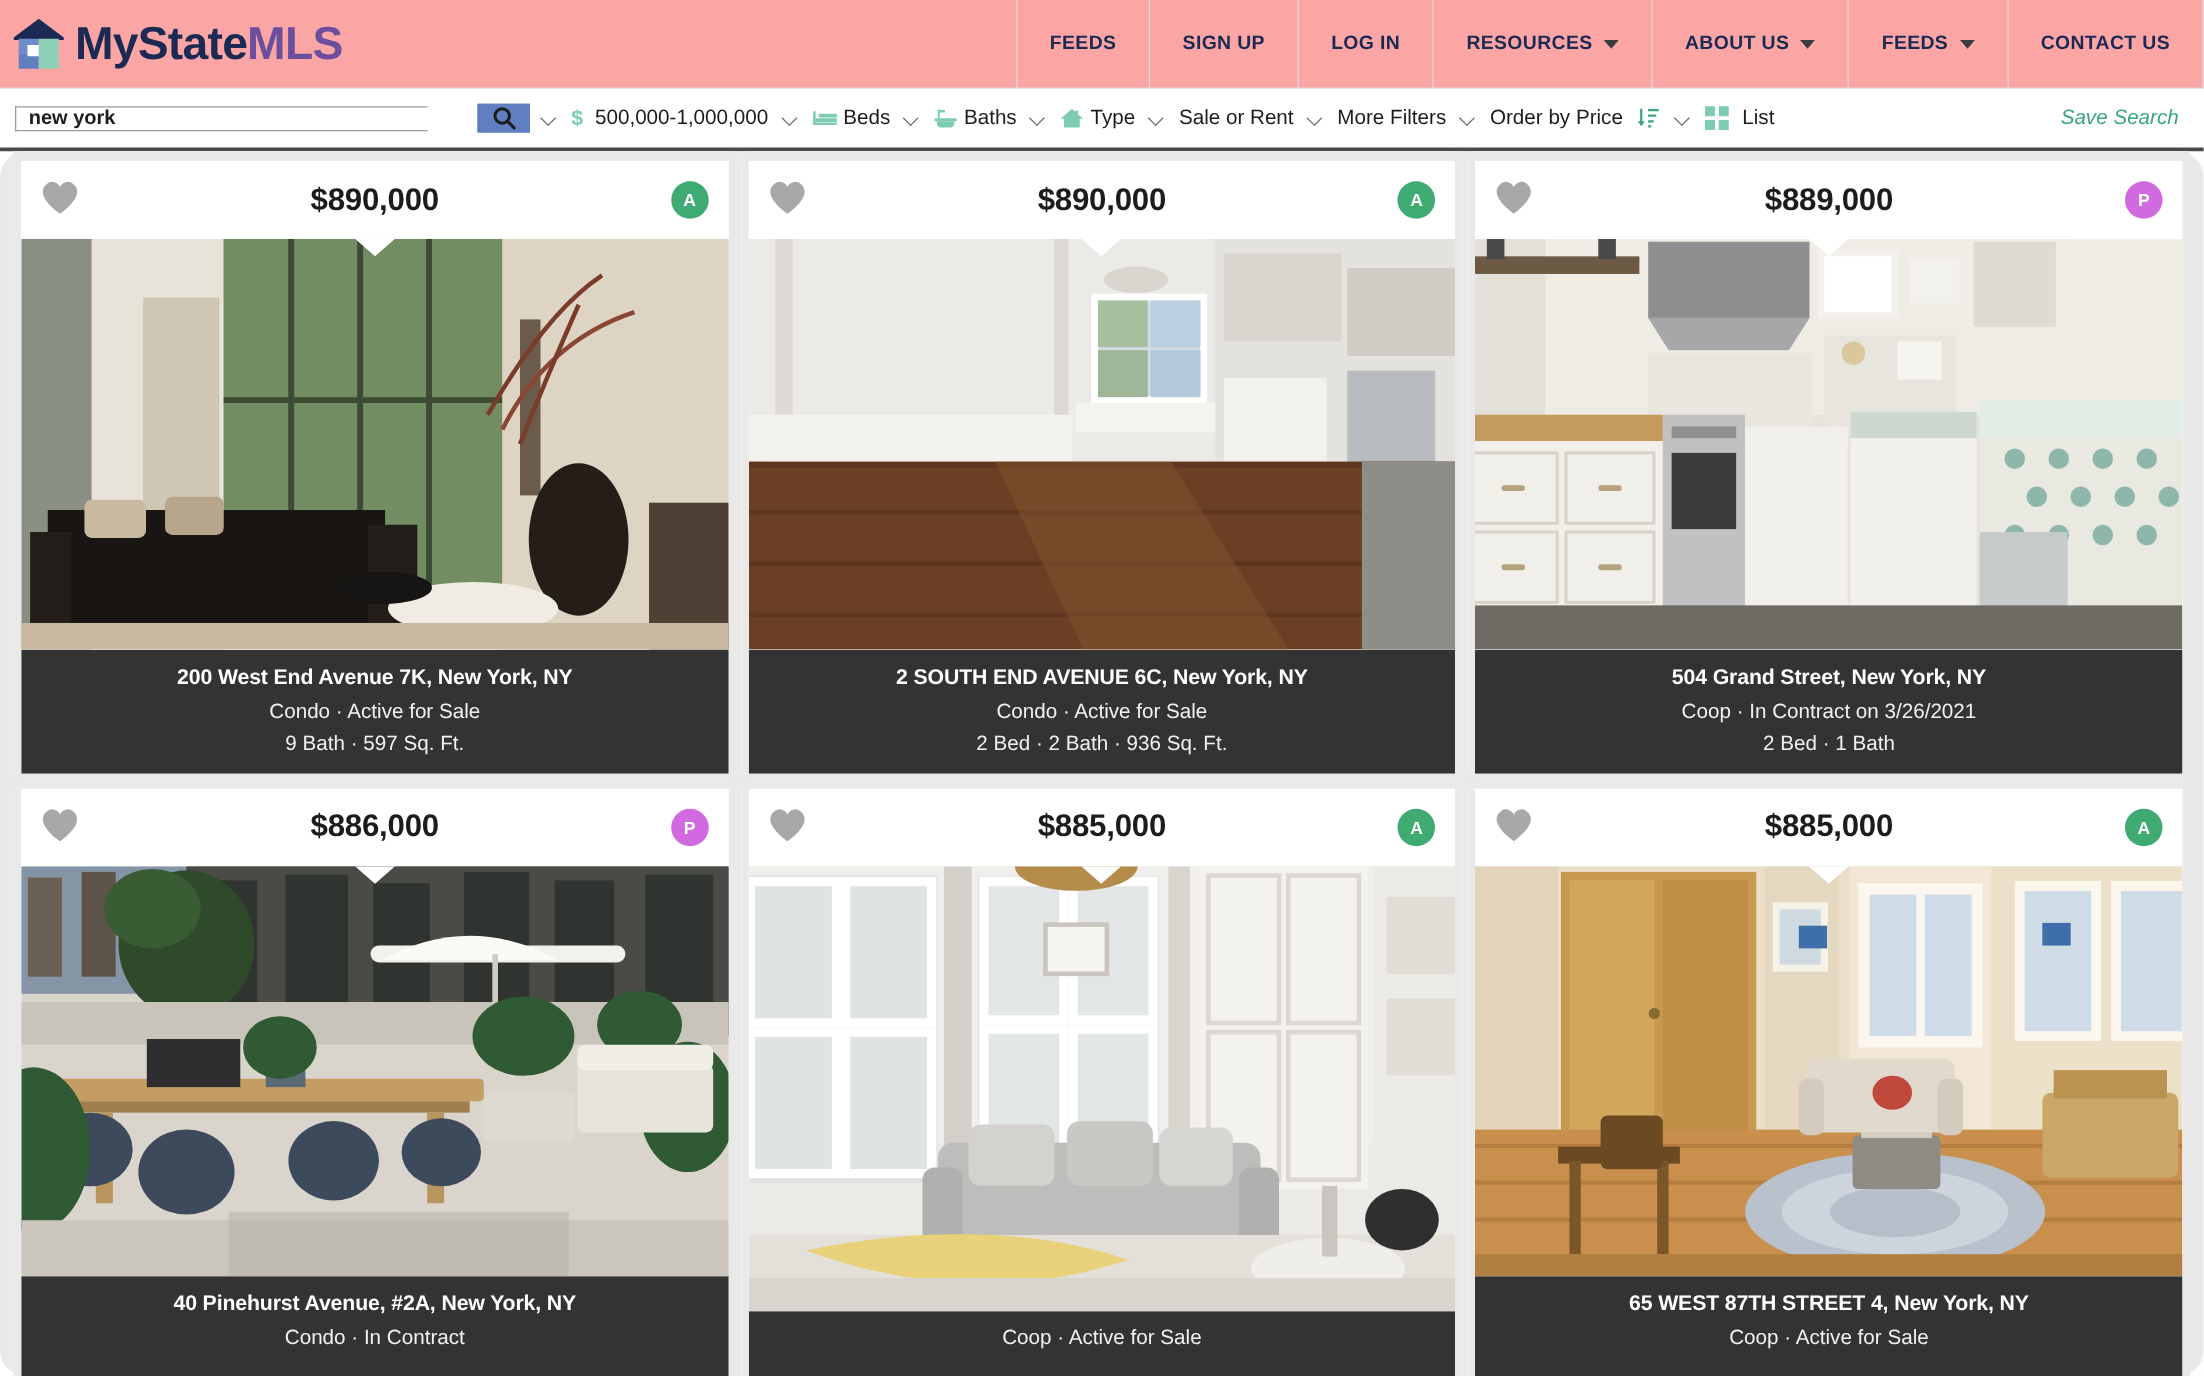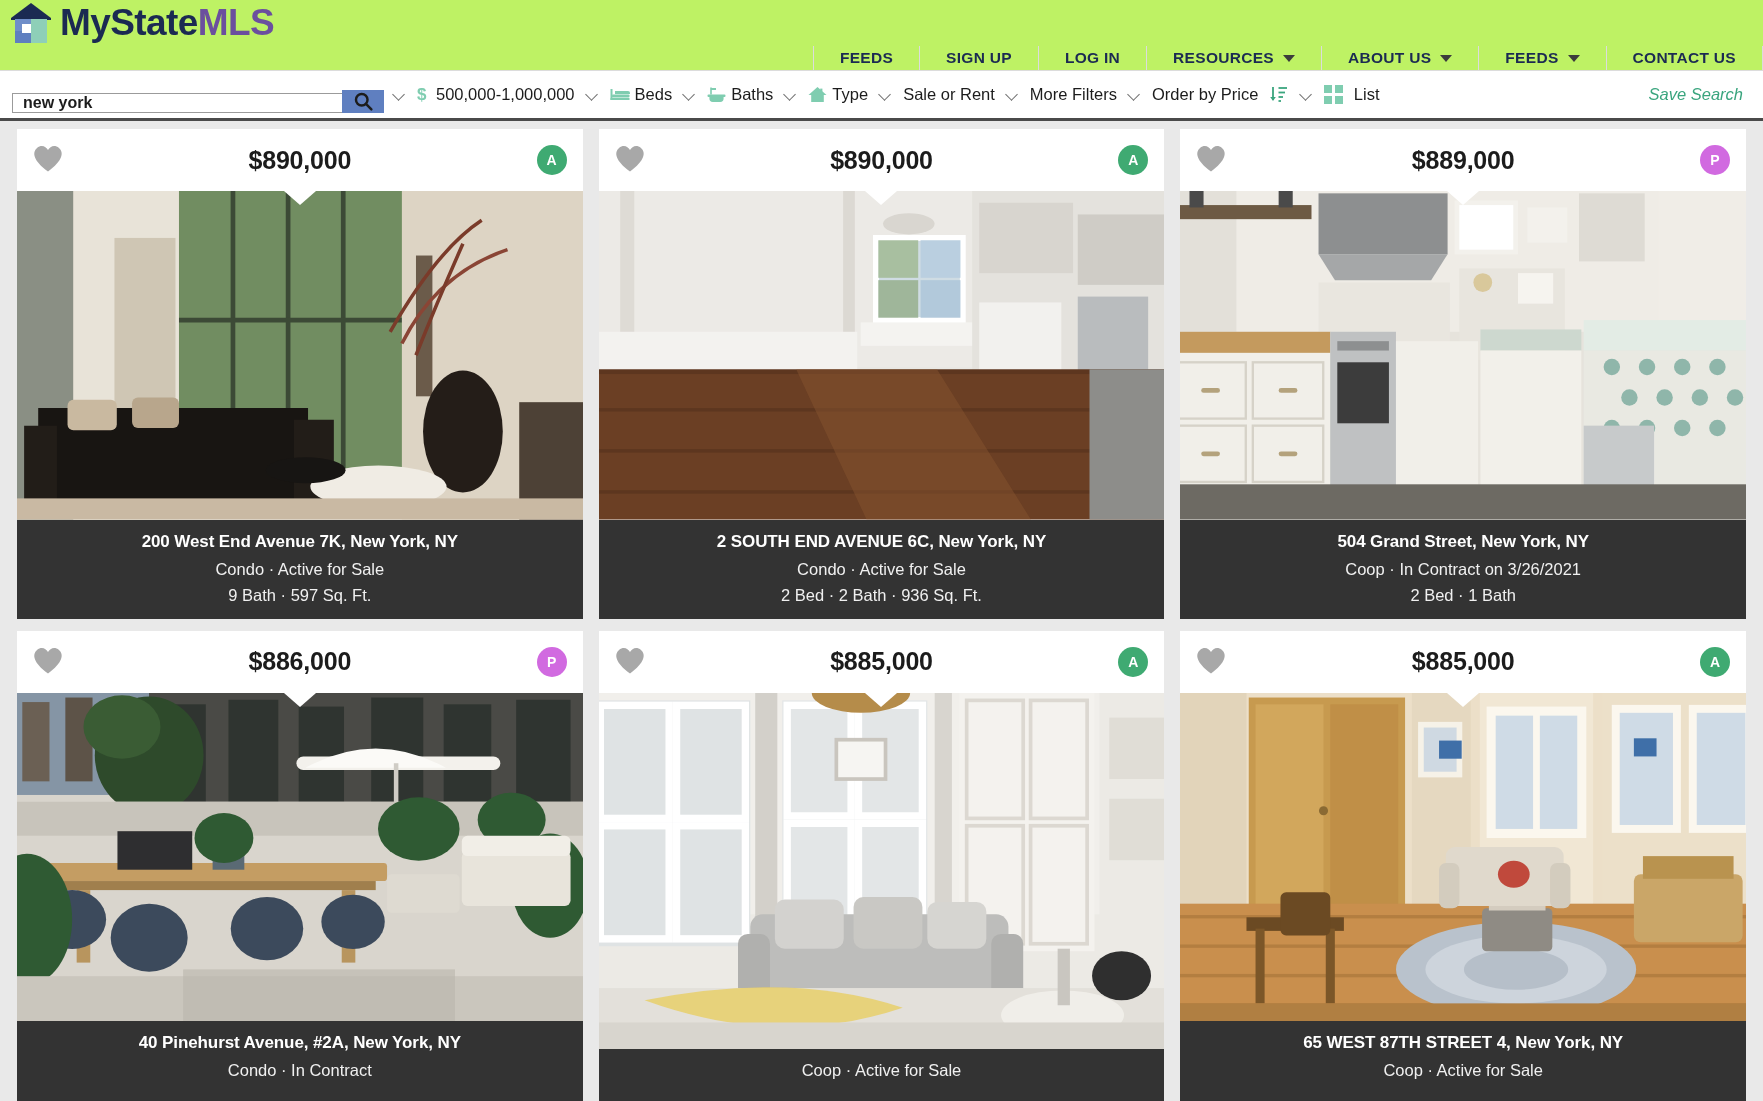--- a/index.html
+++ b/index.html
@@ -6,25 +6,24 @@
   html, body {
     width: 1763px; height: 1101px;
     font-family: "Liberation Sans", sans-serif;
     background: #ffffff;
     overflow: hidden;
   }
 
   
   .header {
     height: 71px;
-    background: #bef264;
+    background: #fca5a5;
     border-bottom: 1px solid #dcdcdc;
     display: flex;
     align-items: stretch;
-    flex-direction: column;
   }
   .logo-wrap {
     display: flex;
     align-items: center;
     padding-left: 8px;
     flex: 0 0 auto;
   }
   .logo-mark { width: 46px; height: 46px; position: relative; margin-right: 6px; }
   .logo-text {
     font-size: 37px;
@@ -69,23 +68,24 @@
   .filterbar {
     height: 50px;
     background: #ffffff;
     border-bottom: 3px solid #4a4a4a;
     display: flex;
     align-items: center;
     padding: 0 12px 0 12px;
   }
   .search-box {
     display: flex;
-    align-items: flex-end;
+    align-items: center;
     height: 37px;
     flex: 0 0 auto;
+    gap: 40px;
   }
   .search-input {
     width: 330px;
     border: 1px solid #9b9b9b;
     border-right: none;
     font-size: 16px;
     font-weight: 700;
     padding: 0 10px;
     color: #1c1c1c;
     font-family: "Liberation Sans", sans-serif;
@@ -157,20 +157,21 @@
 
   
   .grid {
     display: grid;
     grid-template-columns: repeat(3, 1fr);
     gap: 4px;
     background: #e9e9e9;
     width: 100%;
     height: calc(1101px - 71px - 50px);
     padding: 0 11px;
+    border-radius: 21px;
   }
   .card {
     background: #ffffff;
     display: flex;
     flex-direction: column;
     overflow: hidden;
     position: relative;
     border-left: 6px solid #e9e9e9;
     border-right: 6px solid #e9e9e9;
     border-top: 8px solid #e9e9e9;

